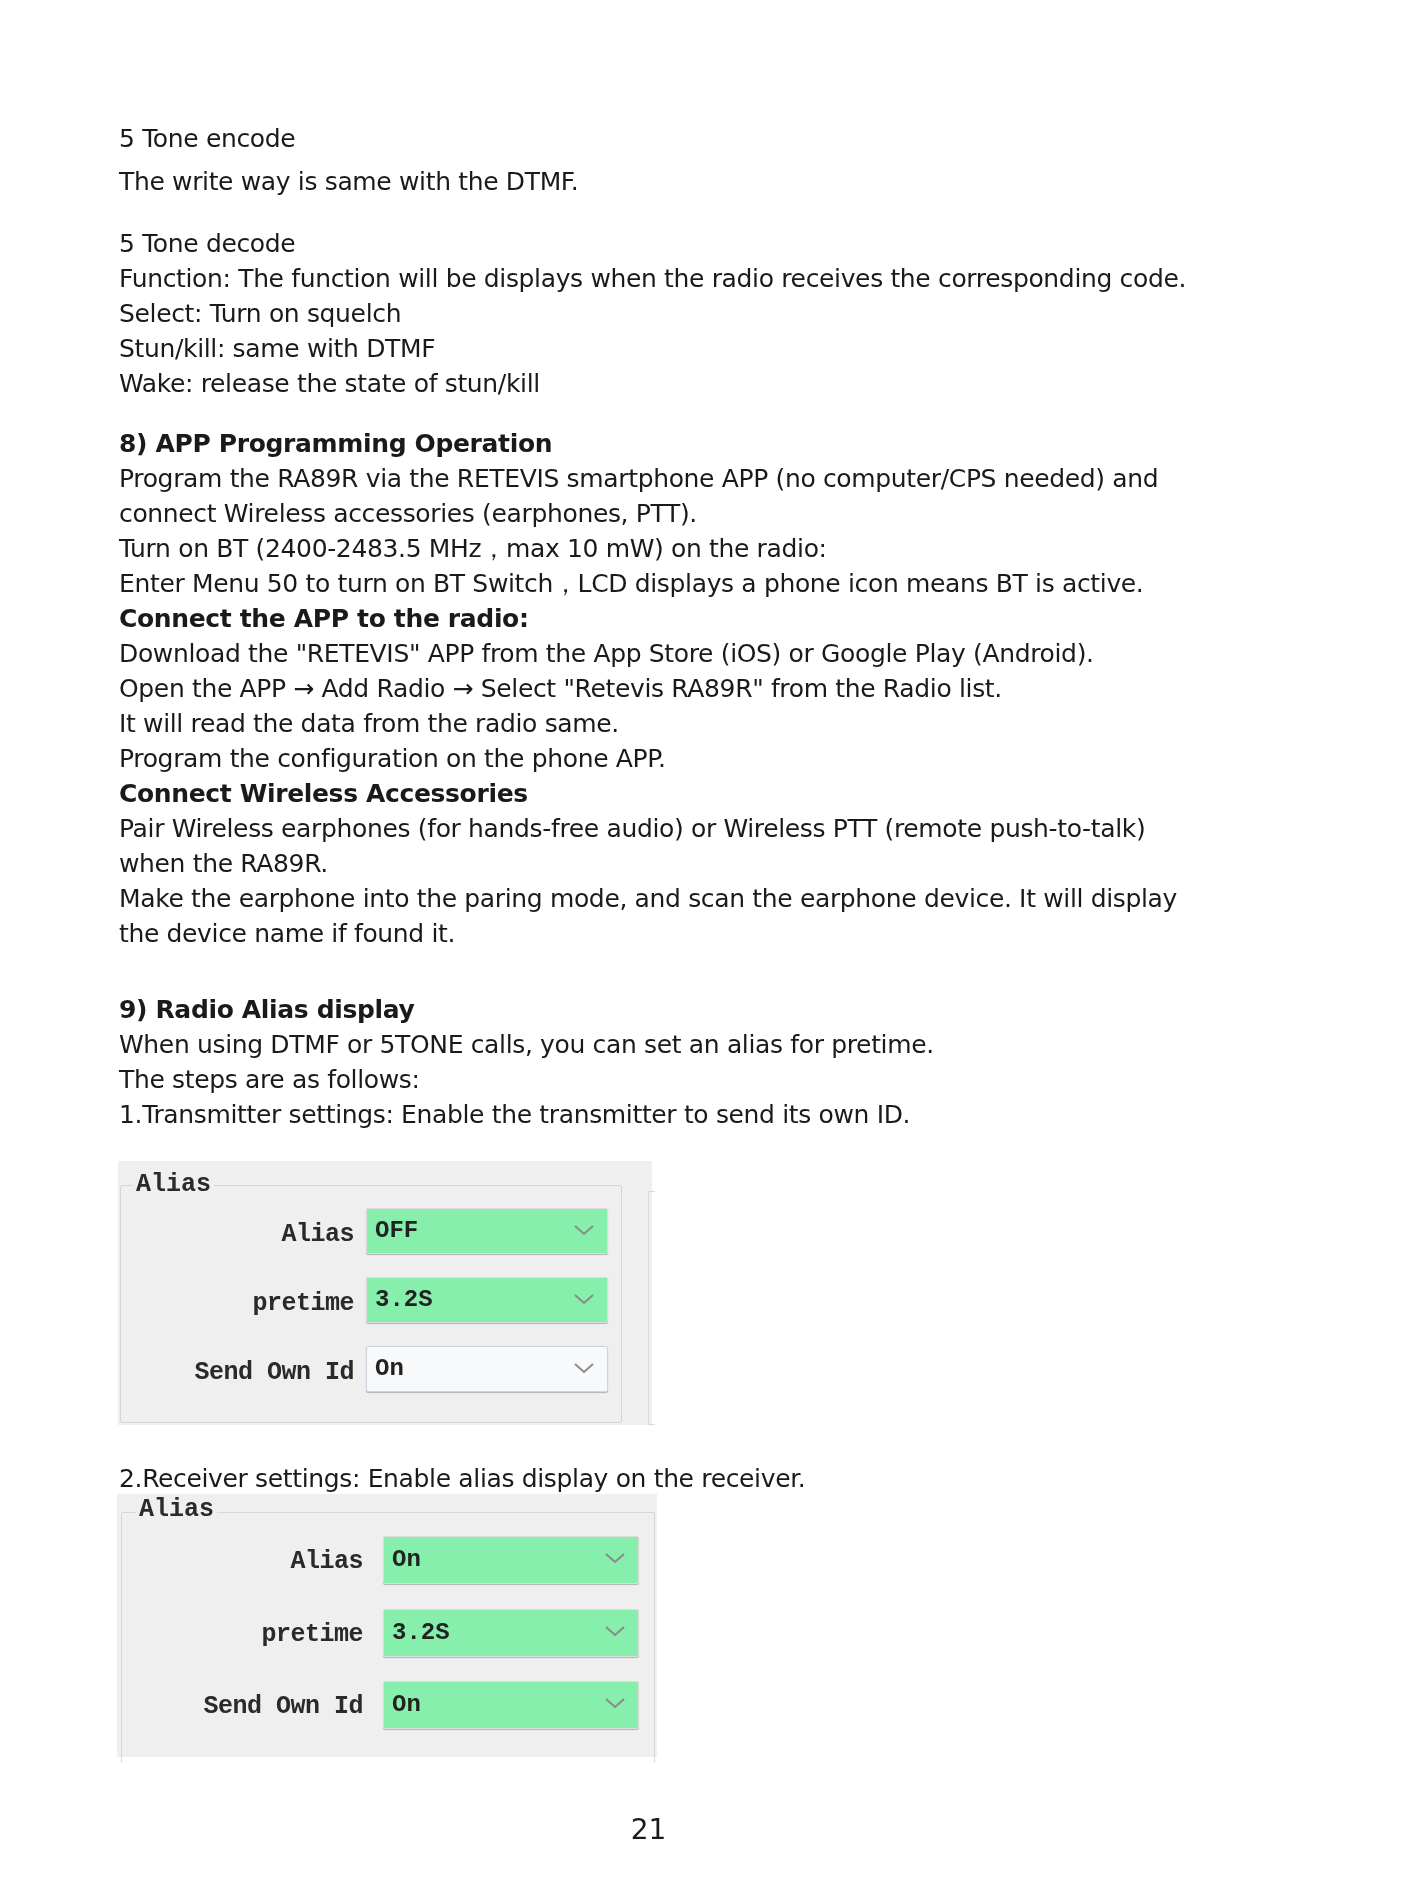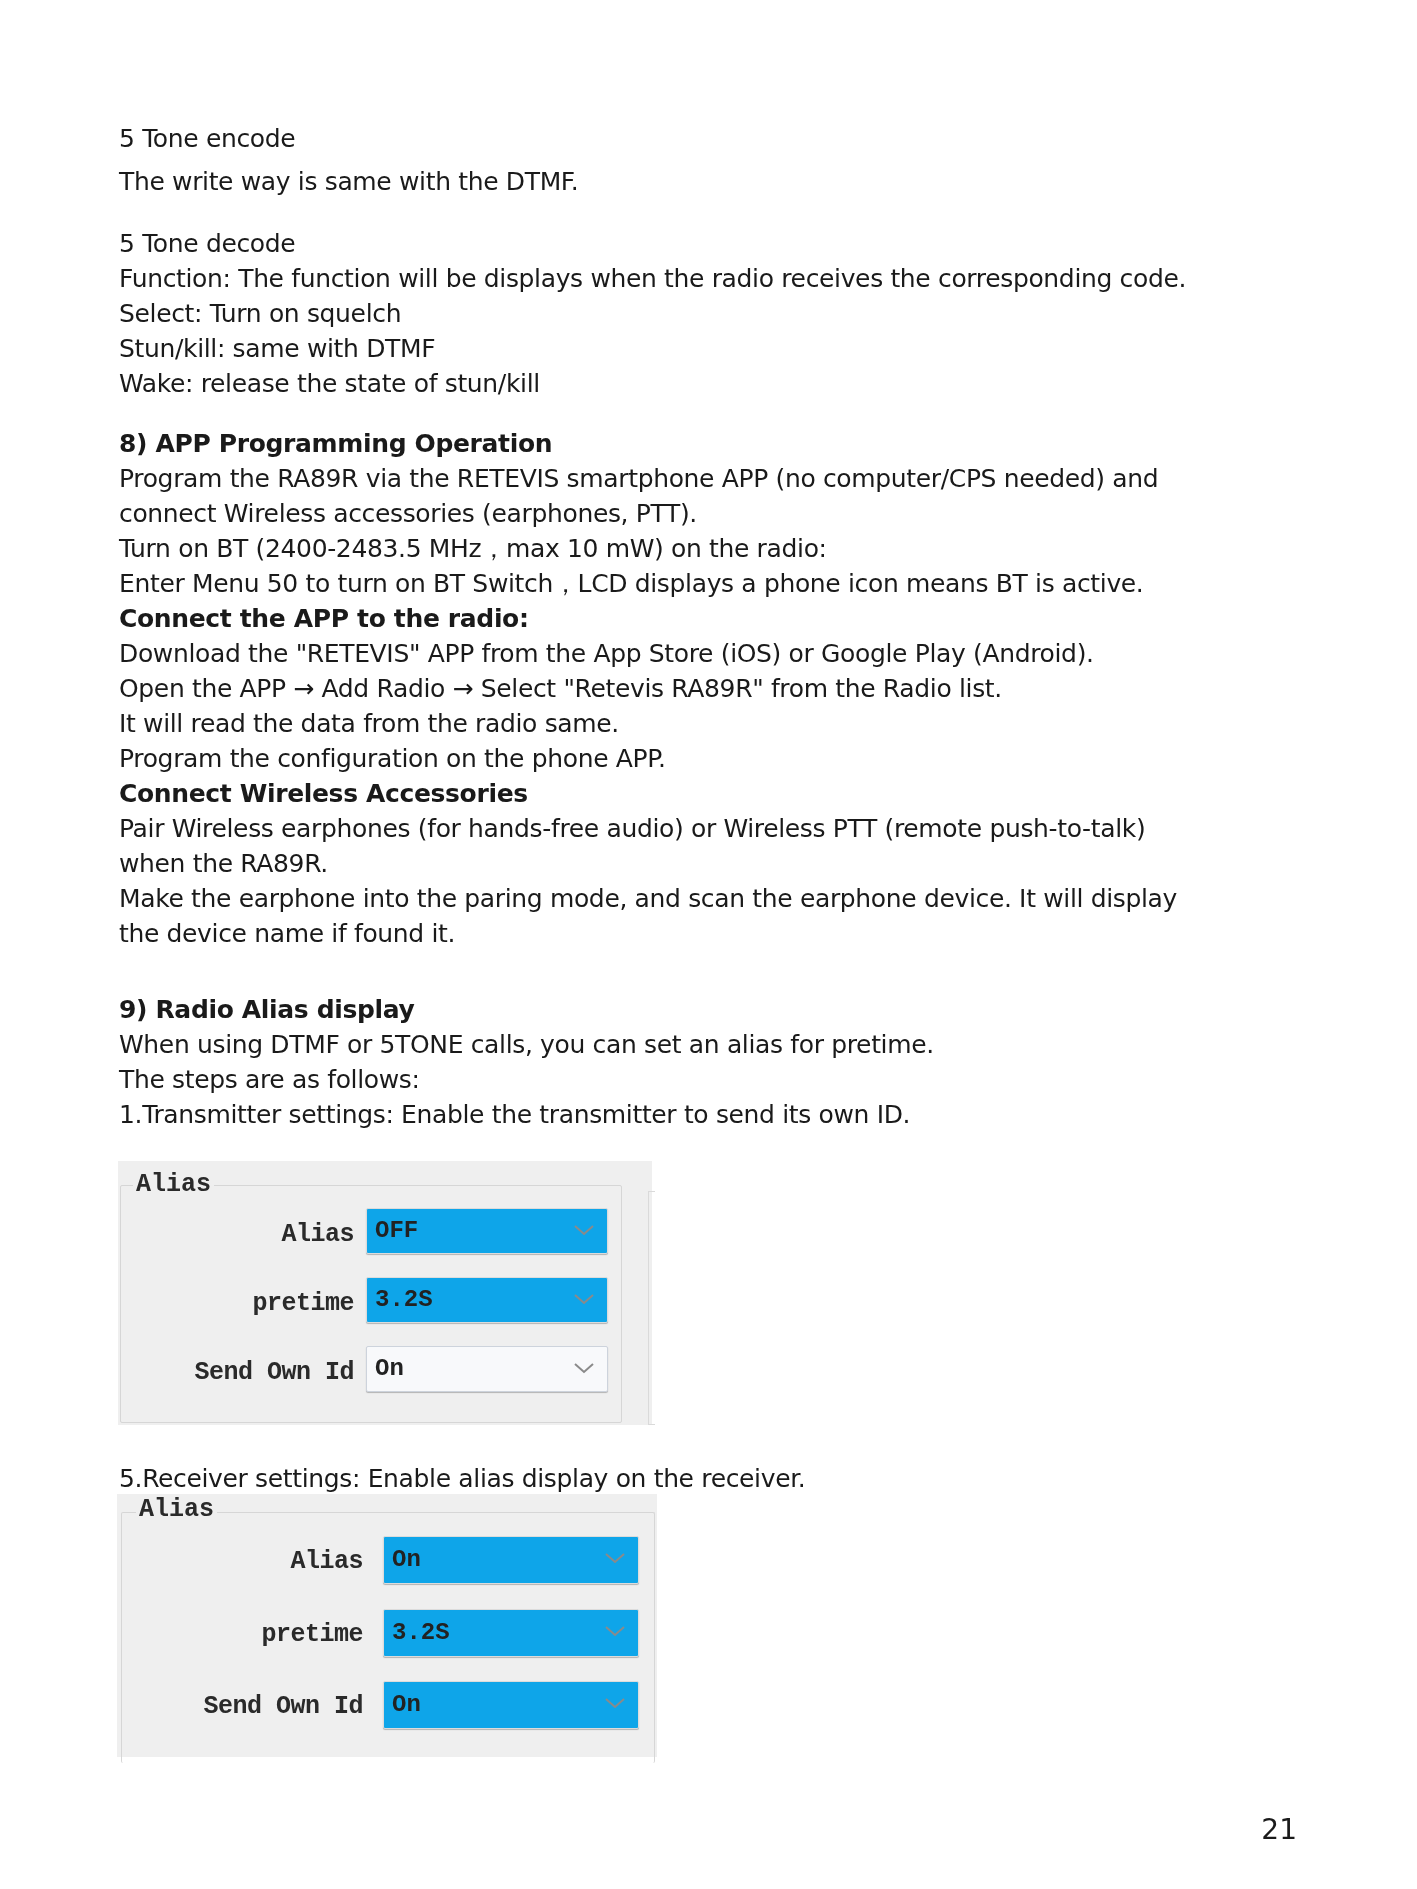--- a/index.html
+++ b/index.html
@@ -10,29 +10,29 @@
   .bold { font-weight: bold; }
   .shot { position: absolute; background: #efefef; }
   .frame { position: absolute; border: 1px solid #d6d6d6; border-radius: 2px; }
   .frame-title { position: absolute; background: #efefef; padding: 0 3px;
                  font-family: "Liberation Mono", "DejaVu Sans Mono", monospace;
                  font-weight: bold; font-size: 25px; color: #2a2a2a; line-height: 28px; }
   .lbl { position: absolute; text-align: right;
          font-family: "Liberation Mono", "DejaVu Sans Mono", monospace;
          font-weight: bold; font-size: 25px; color: #2a2a2a; line-height: 46px;
          letter-spacing: -0.5px; }
-  .dd { position: absolute; background: #0ea5e9; border: 1px solid #dcdcdc;
+  .dd { position: absolute; background: #86efac; border: 1px solid #dcdcdc;
         border-radius: 2px; box-shadow: 0 1px 1px rgba(0,0,0,0.25);
         box-sizing: border-box; }
   .dd-val { position: absolute; left: 8px; top: 0; line-height: 44px;
             font-family: "Liberation Mono", "DejaVu Sans Mono", monospace;
             font-weight: bold; font-size: 24px; color: #222; }
   .dd-chev { position: absolute; right: 12px; top: 14px; width: 22px; height: 14px; }
   .side-frame { position: absolute; border: 1px solid #dadada; border-right: none; }
-  .pagenum { position: absolute; left: 0; width: 1297px; text-align: right;
+  .pagenum { position: absolute; left: 0; width: 1297px; text-align: center;
              top: 1812px; font-size: 28px; line-height: 36px; color: #1a1a1a; }
 </style>
 </head>
 <body>
 
 <div class="line" style="top:121px">5 Tone encode</div>
 <div class="line" style="top:164px">The write way is same with the DTMF.</div>
 <div class="line" style="top:226px">5 Tone decode</div>
 <div class="line" style="top:261px">Function: The function will be displays when the radio receives the corresponding code.</div>
 <div class="line" style="top:296px">Select: Turn on squelch</div>
@@ -83,21 +83,21 @@
 
   <div class="lbl" style="left:10px; width:226px; top:189px;">Send Own Id</div>
   <div class="dd" style="left:248px; top:185px; width:242px; height:46px; background:#f8f9fb; border-color:#cdd3dc;">
     <span class="dd-val">On</span>
     <svg class="dd-chev" viewBox="0 0 22 14">
         <polyline points="2,3 11,11 20,3" fill="none" stroke="#8a8a8a" stroke-width="2"></polyline>
       </svg>
   </div>
 </div>
 
-<div class="line" style="top:1461px">5.Receiver settings: Enable alias display on the receiver.</div>
+<div class="line" style="top:1461px">2.Receiver settings: Enable alias display on the receiver.</div>
 
 <div class="shot" style="left:117px; top:1494px; width:540px; height:263px;">
   <div class="frame" style="left:4px; top:18px; width:532px; height:250px; border-bottom:none;"></div>
   <div class="frame-title" style="left:19px; top:2px;">Alias</div>
 
   <div class="lbl" style="left:10px; width:236px; top:45px;">Alias</div>
   <div class="dd" style="left:266px; top:42px; width:256px; height:48px;">
     <span class="dd-val" style="line-height:46px">On</span>
     <svg class="dd-chev" viewBox="0 0 22 14">
         <polyline points="2,3 11,11 20,3" fill="none" stroke="#8a8a8a" stroke-width="2"></polyline>

